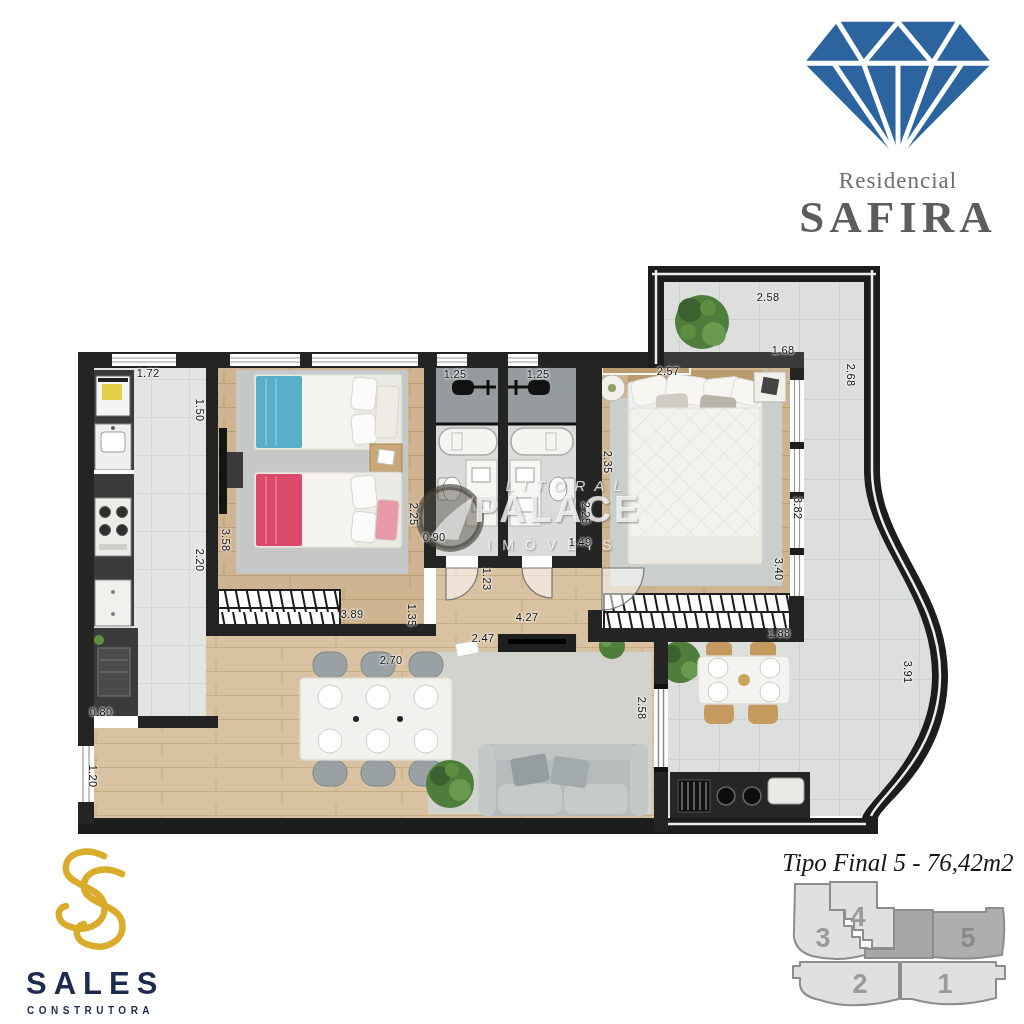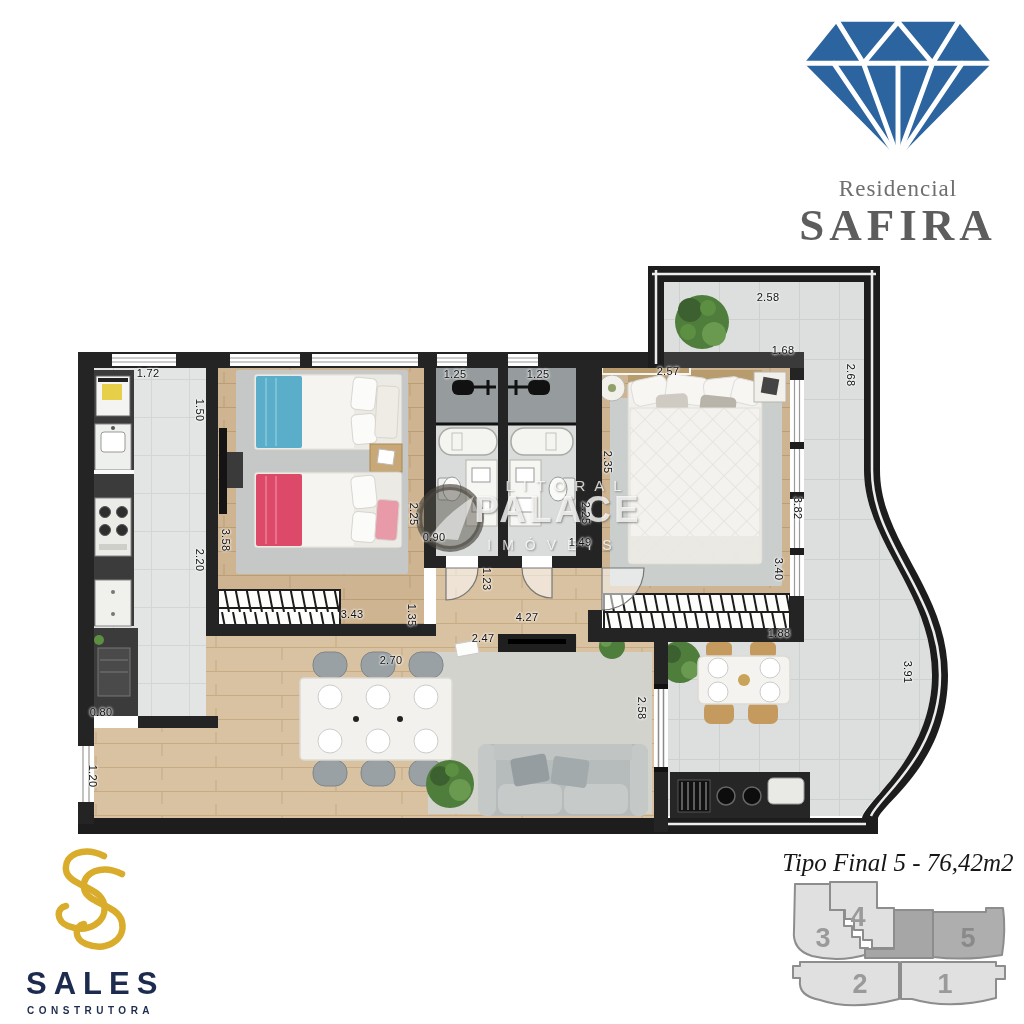--- a/index.html
+++ b/index.html
@@ -6,35 +6,35 @@
   .canvas{position:relative;width:1024px;height:1024px;background:#ffffff;overflow:hidden;
           font-family:"Liberation Sans",sans-serif;}
   .abs{position:absolute;}
   
   .dim{position:absolute;font-size:11px;color:#121212;white-space:nowrap;
        transform:translate(-50%,-50%);letter-spacing:.3px;
        text-shadow:0 0 3px rgba(255,255,255,.95),0 0 3px rgba(255,255,255,.95),0 0 2px rgba(255,255,255,.9);}
   .dim.v{transform:translate(-50%,-50%) rotate(90deg);}
   
   .safira{position:absolute;left:790px;top:10px;width:216px;text-align:center;}
-  .safira .line1{font-family:"Liberation Serif",serif;font-size:23px;color:#6f6f6f;letter-spacing:1px;margin-top:12px;}
+  .safira .line1{font-family:"Liberation Serif",serif;font-size:23px;color:#6f6f6f;letter-spacing:1px;margin-top:4px;}
   .safira .line2{font-family:"Liberation Serif",serif;font-size:45px;font-weight:bold;color:#5d5d5d;
                  letter-spacing:5px;line-height:1.0;margin-top:1px;}
   
   .sales{position:absolute;left:18px;top:846px;width:180px;}
   .sales .name{font-size:31px;font-weight:bold;color:#1d2c4e;letter-spacing:7px;margin:4px 0 0 8px;}
   .sales .sub{font-size:10px;font-weight:600;color:#1d2c4e;letter-spacing:4.5px;margin:3px 0 0 9px;}
   
   .plan-title{position:absolute;left:778px;top:849px;width:240px;text-align:center;
               font-family:"Liberation Serif",serif;font-style:italic;font-size:25px;color:#161616;}
   
   .watermark{position:absolute;left:408px;top:468px;width:260px;height:110px;pointer-events:none;}
   .watermark .wline{position:absolute;color:rgba(255,255,255,.78);white-space:nowrap;
                     text-shadow:1px 1px 2px rgba(80,78,70,.55);transform:translate(-50%,-50%);}
-  .wm1{left:160px;top:17px;font-size:15px;letter-spacing:9px;}
+  .wm1{left:160px;top:17px;font-size:15px;letter-spacing:9px;font-style:italic;}
   .wm2{left:150px;top:42px;font-size:37px;font-weight:bold;letter-spacing:3px;}
   .wm3{left:147px;top:77px;font-size:14px;letter-spacing:11px;}
 </style>
 </head>
 <body>
 
 <div class="canvas">
 
   <svg class="abs" style="left:0;top:0" width="1024" height="1024" viewBox="0 0 1024 1024">
     <defs>
@@ -405,21 +405,21 @@
   <span class="dim v" style="left:586px;top:513px">2.25</span>
   <span class="dim" style="left:434px;top:537px">0.90</span>
   <span class="dim" style="left:668px;top:371px">2.57</span>
   <span class="dim v" style="left:608px;top:462px">2.35</span>
   <span class="dim v" style="left:798px;top:508px">3.82</span>
   <span class="dim v" style="left:779px;top:569px">3.40</span>
   <span class="dim" style="left:580px;top:542px">1.49</span>
   <span class="dim v" style="left:487px;top:579px">1.23</span>
   <span class="dim" style="left:527px;top:617px">4.27</span>
   <span class="dim" style="left:483px;top:638px">2.47</span>
-  <span class="dim" style="left:352px;top:614px">3.43</span>
+  <span class="dim" style="left:352px;top:614px">3.89</span>
   <span class="dim" style="left:391px;top:660px">2.70</span>
   <span class="dim v" style="left:412px;top:615px">1.35</span>
   <span class="dim" style="left:101px;top:712px">0.80</span>
   <span class="dim v" style="left:93px;top:776px">1.20</span>
   <span class="dim v" style="left:642px;top:708px">2.58</span>
   <span class="dim" style="left:779px;top:633px">1.88</span>
   <span class="dim v" style="left:908px;top:672px">3.91</span>
 
   <div class="safira">
     <svg width="210" height="150" viewBox="0 0 210 152">

